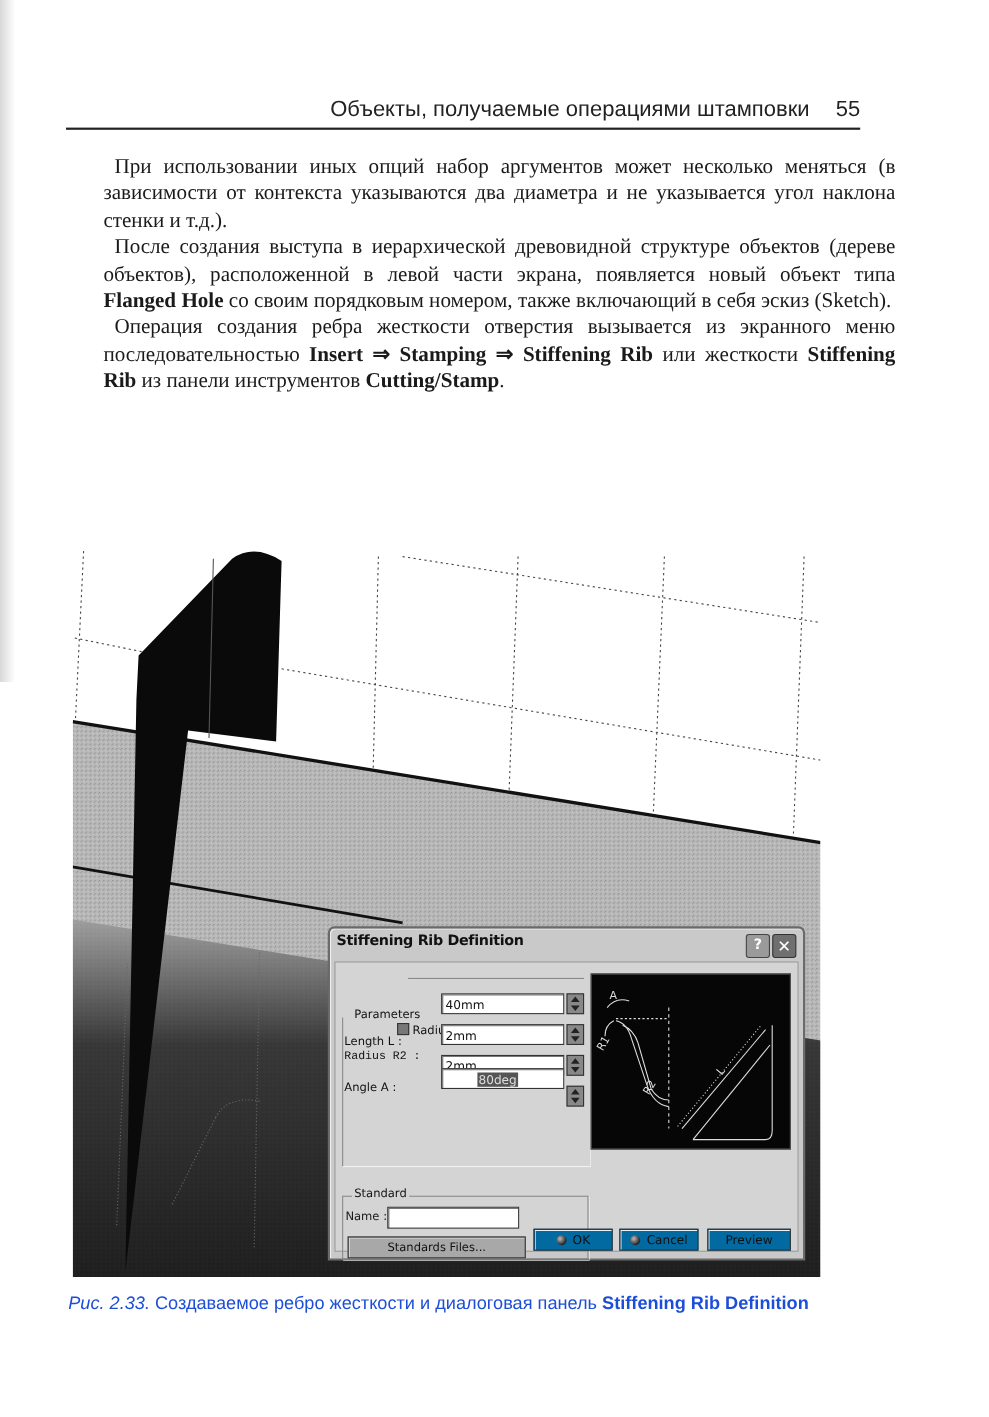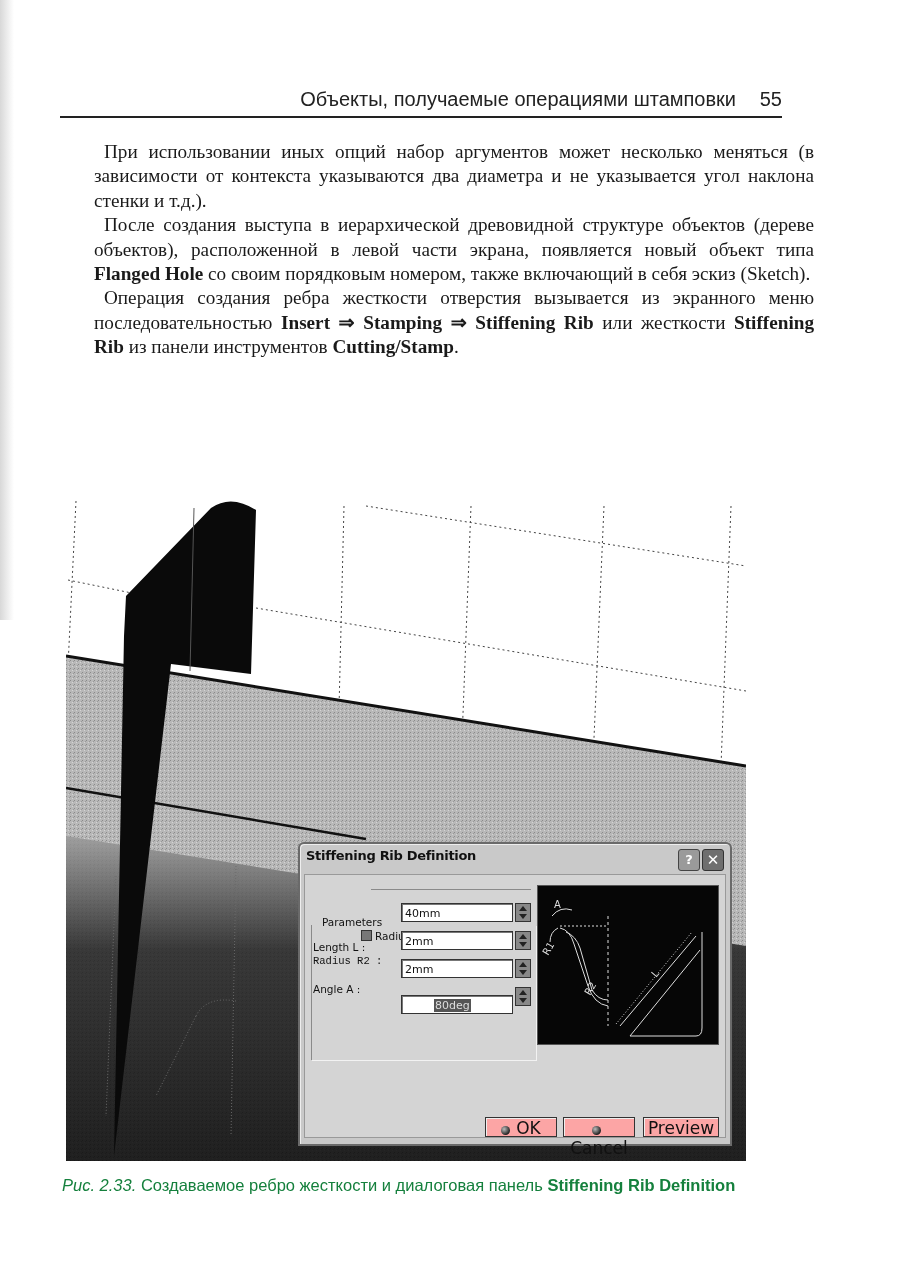--- a/index.html
+++ b/index.html
@@ -35,27 +35,27 @@
     .lock-icon { display: inline-block; width: 9px; height: 9px; background: #777; border: 1px solid #333; margin-right: 3px; vertical-align: -1px; }
 
     .preview-pane { position: absolute; left: 232px; top: 10px; width: 180px; height: 158px; background: #060606; border: 1px solid #555; }
 
     .standard { left: 6px; top: 176px; width: 222px; height: 56px; }
     .standard .group-label { left: 8px; }
     .name-label { position: absolute; left: 2px; top: 12px; font-size: 10.5px; }
     .name-input { position: absolute; left: 40px; top: 9px; width: 118px; height: 18px; background: #fff; border: 1px solid #333; box-shadow: inset 1px 1px 0 #777; }
     .std-files-btn { position: absolute; left: 4px; top: 36px; width: 160px; height: 18px; background: #a8a8a8; border: 1px solid #333; box-shadow: inset 1px 1px 0 #ddd; font-size: 10.5px; text-align: center; line-height: 18px; color: #111; }
 
-    .btn { position: absolute; top: 242px; height: 20px; background: #fca5a5; border: 1px solid #333; box-shadow: inset 1px 1px 0 #eee; font-size: 17px; line-height: 20px; text-align: center; color: #111; box-sizing: border-box; }
+    .btn { position: absolute; top: 242px; height: 20px; background: #0369a1; border: 1px solid #333; box-shadow: inset 1px 1px 0 #eee; font-size: 11px; line-height: 20px; text-align: center; color: #111; box-sizing: border-box; }
     .btn .dot { display: inline-block; width: 9px; height: 9px; border-radius: 50%; background: radial-gradient(circle at 35% 35%, #bbb, #222 70%); vertical-align: -1px; margin-right: 6px; }
     .ok-btn { left: 180px; width: 72px; }
     .cancel-btn { left: 258px; width: 72px; }
     .preview-btn { left: 338px; width: 76px; }
 
-    .caption { position: absolute; left: 62px; top: 1176px; width: 720px; font-family: "Liberation Sans", sans-serif; font-size: 16.5px; color: #15803d; }
+    .caption { position: absolute; left: 62px; top: 1176px; width: 720px; font-family: "Liberation Sans", sans-serif; font-size: 16.5px; color: #1d4ed8; }
     .caption i { font-style: italic; }
     .caption b { font-weight: bold; }
   </style>
 </head>
 <body>
 
 <div class="left-shadow"></div>
 
 <div class="running-head">
   <span class="title">Объекты, получаемые операциями штамповки</span>
@@ -129,21 +129,21 @@
 
       <span class="field-label" style="left:8px; top:55px;padding-left:48px;"><span class="lock-icon"></span><span>Radius R1 :</span></span>
       <div class="field-input" style="top:56px;">2mm</div>
       <div class="spin" style="top:56px;"></div>
 
       <span class="field-label" style="left:8px; top:80px;font-family:Liberation Mono, monospace;">Radius R2 :</span>
       <div class="field-input" style="top:84px;">2mm</div>
       <div class="spin" style="top:84px;"></div>
 
       <span class="field-label" style="left:8px; top:108px;">Angle A :</span>
-      <div class="field-input" style="top:120px;padding-left:32px;"><span class="sel">80deg</span></div>
+      <div class="field-input" style="top:96px;padding-left:32px;"><span class="sel">80deg</span></div>
       <div class="spin" style="top:112px;"></div>
 
       <div class="preview-pane">
         <svg width="180" height="158" viewBox="0 0 180 158">
           <g stroke="#ddd" stroke-width="1" fill="none">
             <line x1="70" y1="30" x2="70" y2="140" stroke-dasharray="3,3"></line>
             <line x1="22" y1="40" x2="70" y2="40" stroke-dasharray="2,2"></line>
             <path d="M 22 42 Q 32 44 36 58 L 50 100 Q 56 118 70 120"></path>
             <path d="M 28 46 Q 38 50 42 62 L 54 104 Q 60 114 70 114"></path>
             <path d="M 14 30 Q 22 20 34 24"></path>
@@ -155,20 +155,26 @@
           </g>
           <g fill="#ddd" font-family="DejaVu Sans, sans-serif" font-size="10">
             <text x="16" y="22">A</text>
             <text x="10" y="70" transform="rotate(-60 10 70)">R1</text>
             <text x="52" y="110" transform="rotate(-60 52 110)">R2</text>
             <text x="118" y="92" transform="rotate(-50 118 92)">L</text>
           </g>
         </svg>
       </div>
 
+      <div class="group standard">
+        <span class="group-label">Standard</span>
+        <span class="name-label">Name :</span>
+        <div class="name-input"></div>
+        <div class="std-files-btn">Standards Files...</div>
+      </div>
 
       <div class="btn ok-btn"><span class="dot"></span><span>OK</span></div>
       <div class="btn cancel-btn"><span class="dot"></span><span>Cancel</span></div>
       <div class="btn preview-btn">Preview</div>
     </div>
   </div>
 </div>
 
 <div class="caption">
   <i>Рис. 2.33.</i><span> Создаваемое ребро жесткости и диалоговая панель </span><b>Stiffening Rib Definition</b>

